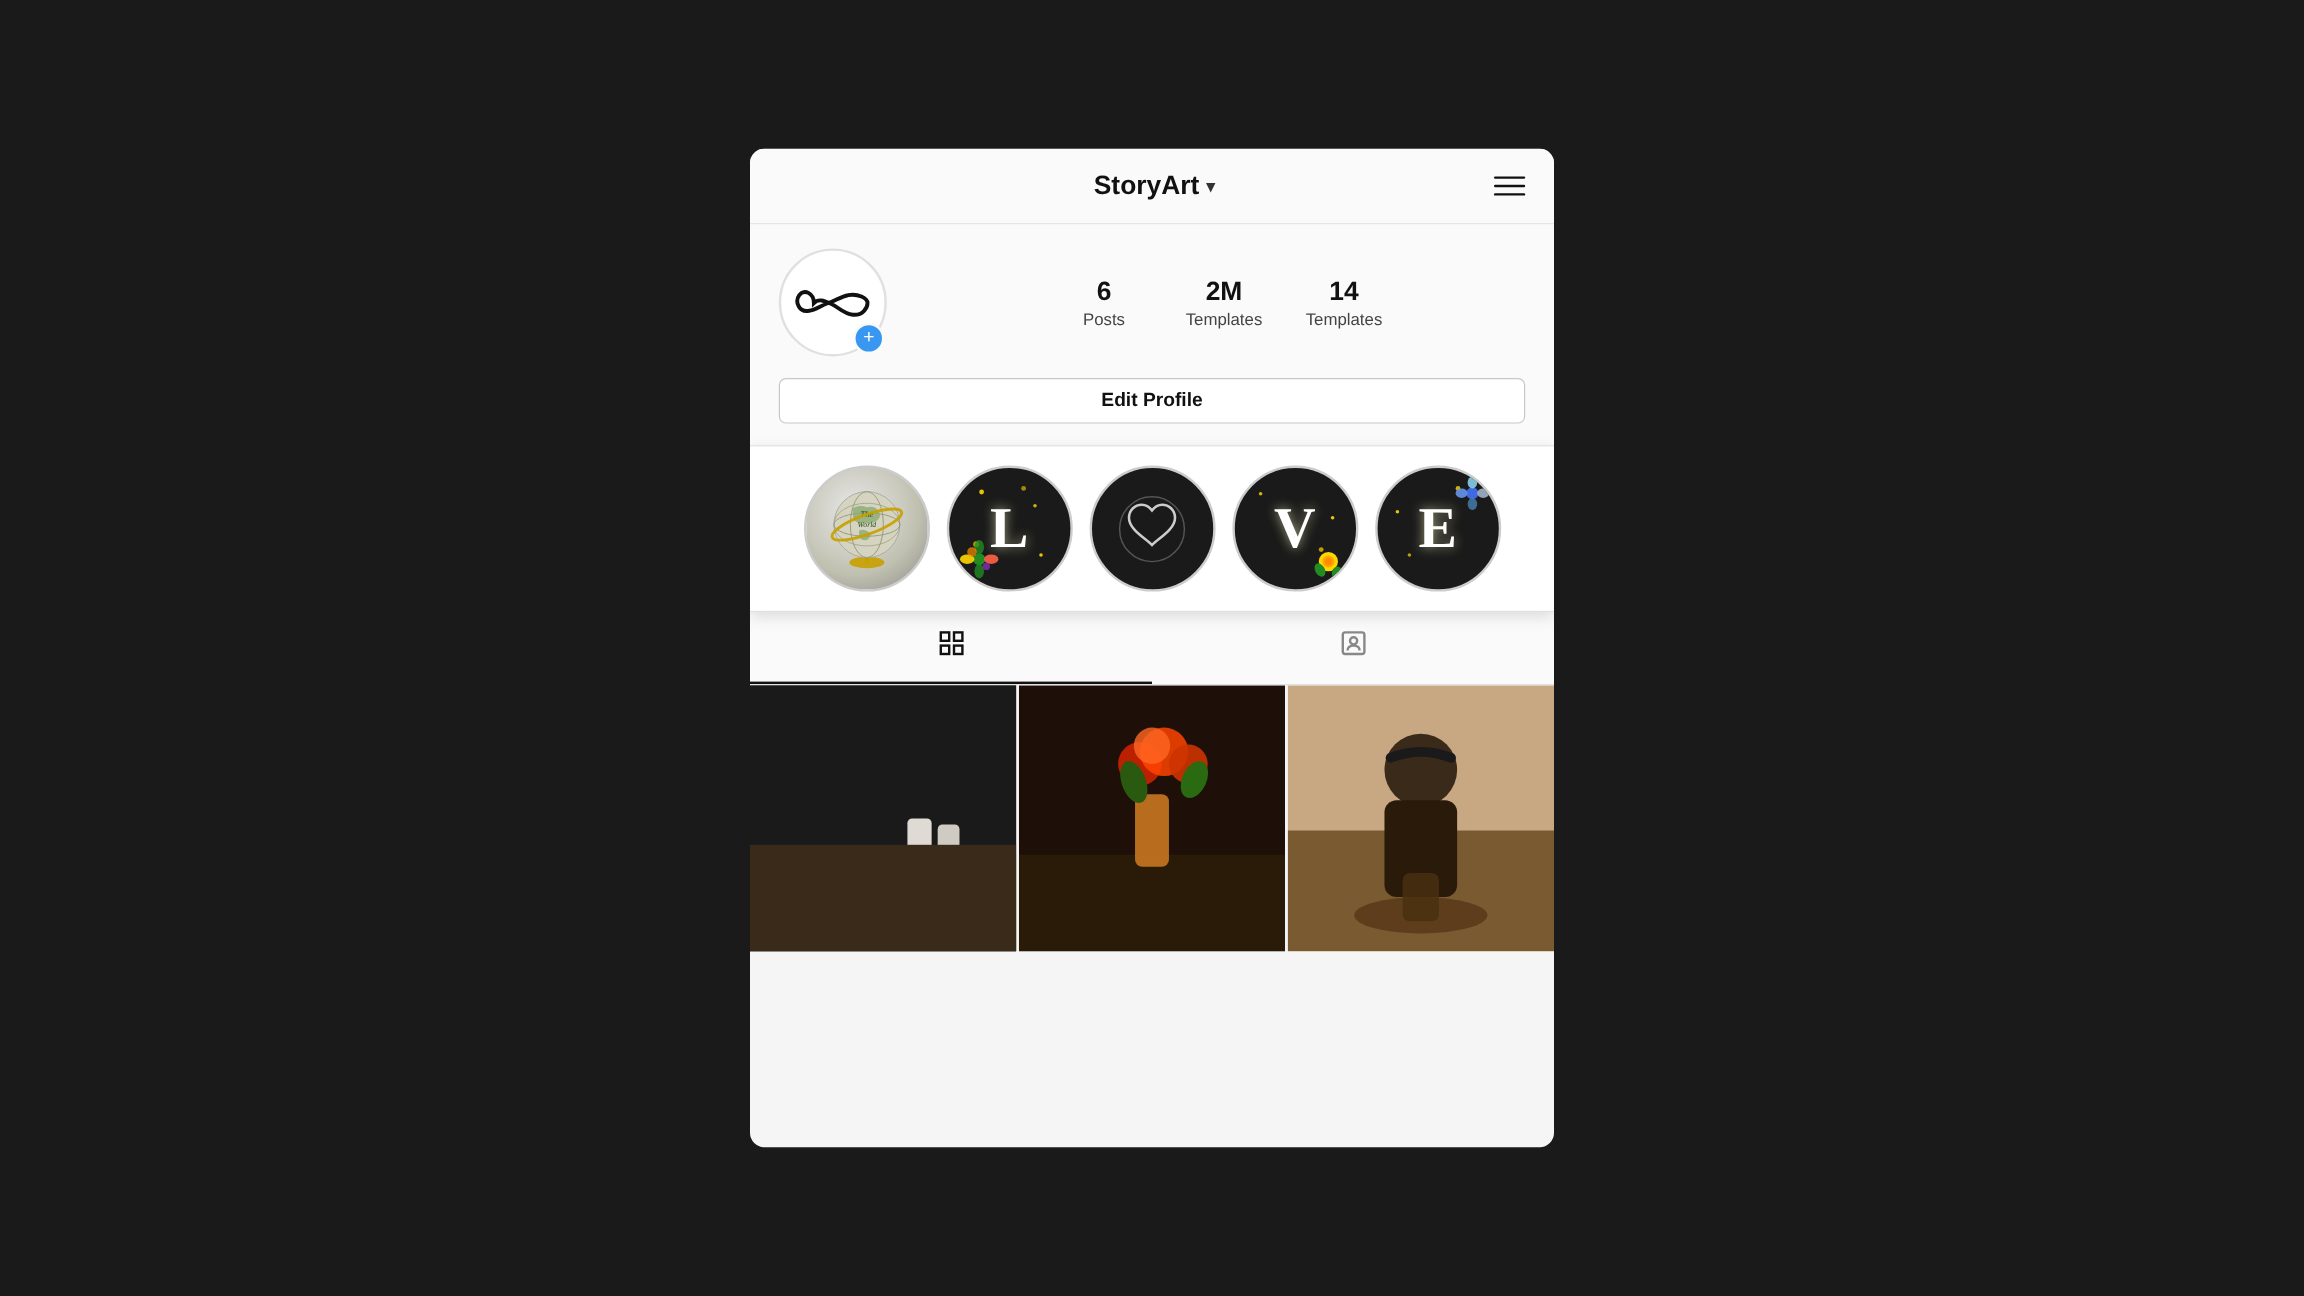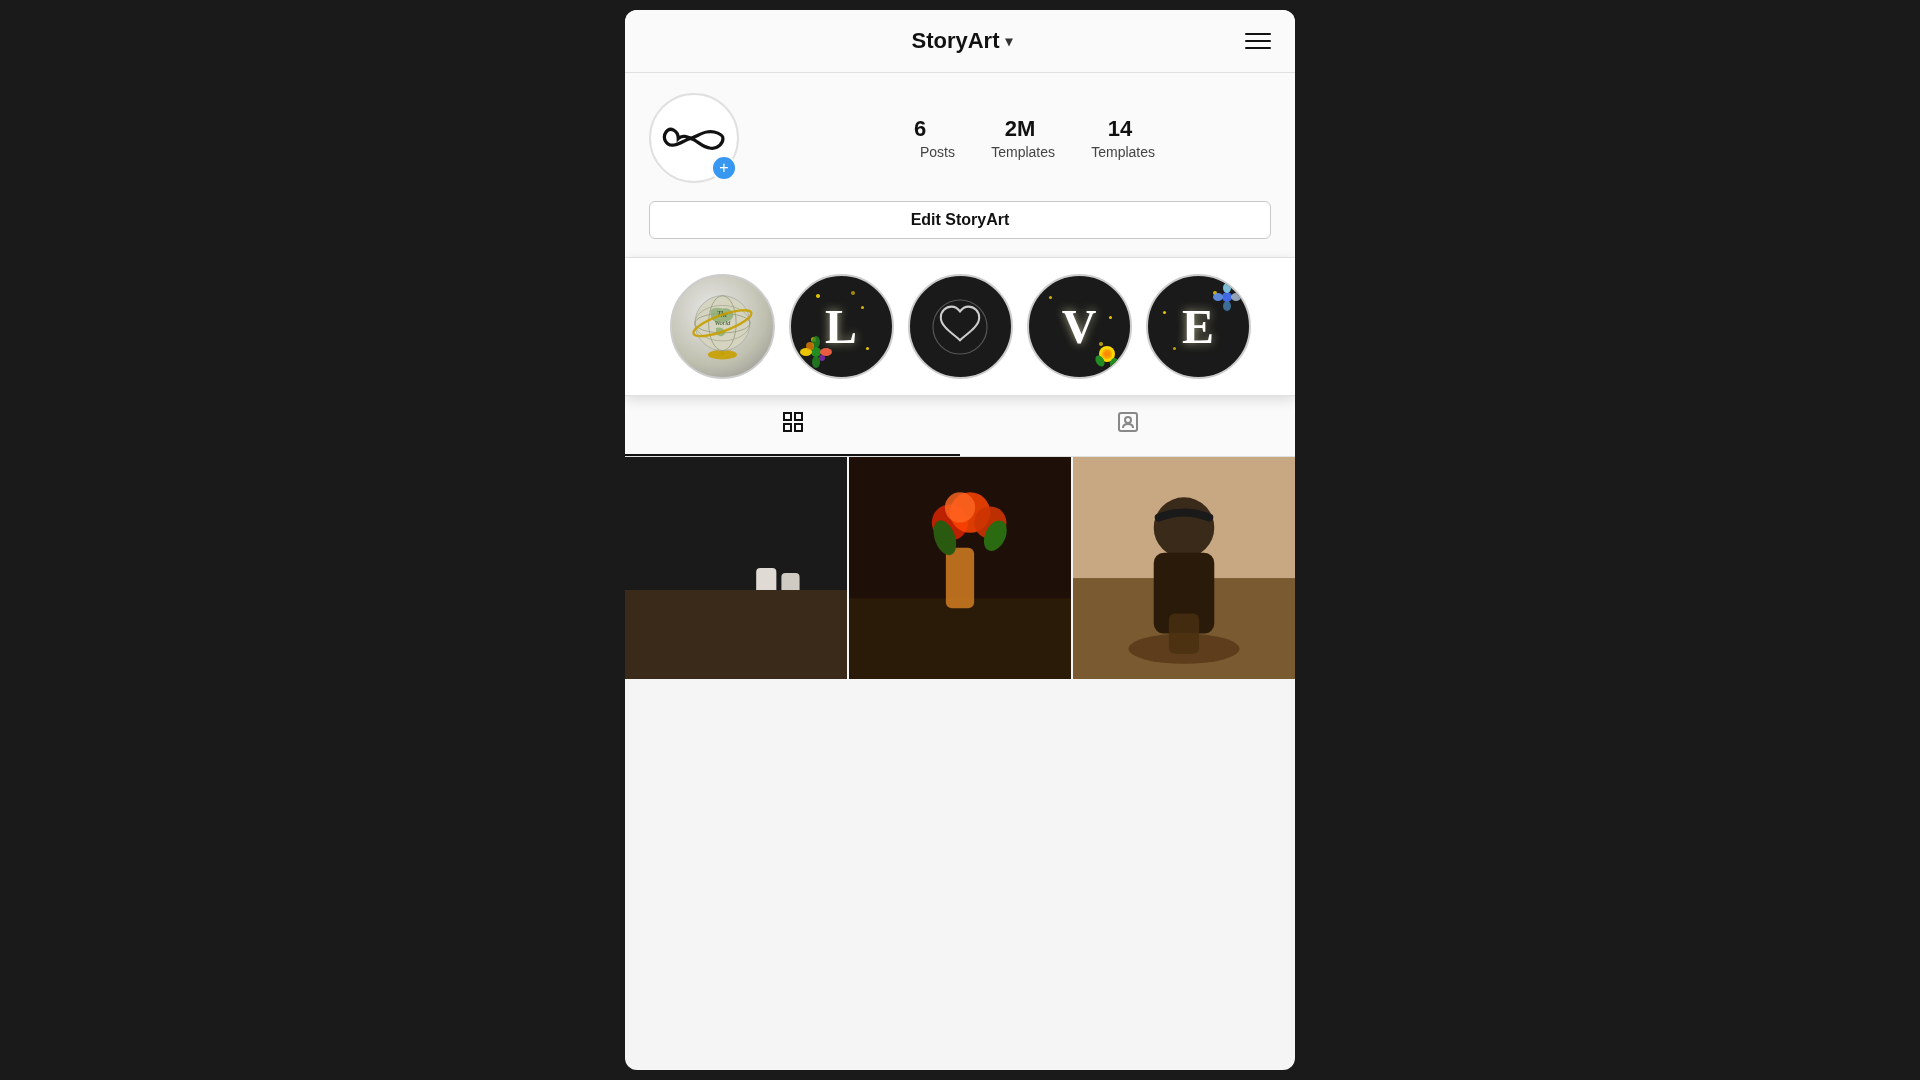--- a/index.html
+++ b/index.html
@@ -9,21 +9,21 @@
       background: #1a1a1a;
       display: flex;
       align-items: center;
       justify-content: center;
       font-family: -apple-system, BlinkMacSystemFont, 'Segoe UI', sans-serif;
       overflow: hidden;
     }
 
     .phone-container {
       width: 670px;
-      height: 1060px;
+      height: 832px;
       background: #f5f5f5;
       border-radius: 12px;
       overflow: hidden;
       position: relative;
       display: flex;
       flex-direction: column;
     }
 
     
     .header {
@@ -128,21 +128,20 @@
       font-weight: 700;
       color: #111;
       display: block;
     }
 
     .stat-label {
       font-size: 14px;
       color: #444;
       display: block;
       margin-top: 2px;
-      text-align: right;
     }
 
     .profile-info {
       margin-bottom: 16px;
     }
 
     .profile-name {
       font-size: 17px;
       font-weight: 700;
       color: #111;
@@ -362,21 +361,21 @@
           <span class="stat-label">Templates</span>
         </div>
       </div>
     </div>
 
     
     <div class="profile-info">
     </div>
 
     
-    <button class="edit-profile-btn">Edit StoryArt</button>
+    <button class="edit-profile-btn">Edit Profile</button>
   </div>
 
   <div class="highlights-section">
 
     <div class="highlight-item">
       <div class="highlight-circle hl-globe">
         <svg viewBox="0 0 100 100" width="85" height="85" class="globe-svg">
 
           <ellipse cx="50" cy="85" rx="18" ry="6" fill="#C8A000" opacity="0.9"></ellipse>
           <rect x="48" y="72" width="4" height="14" fill="#C8A000"></rect>

